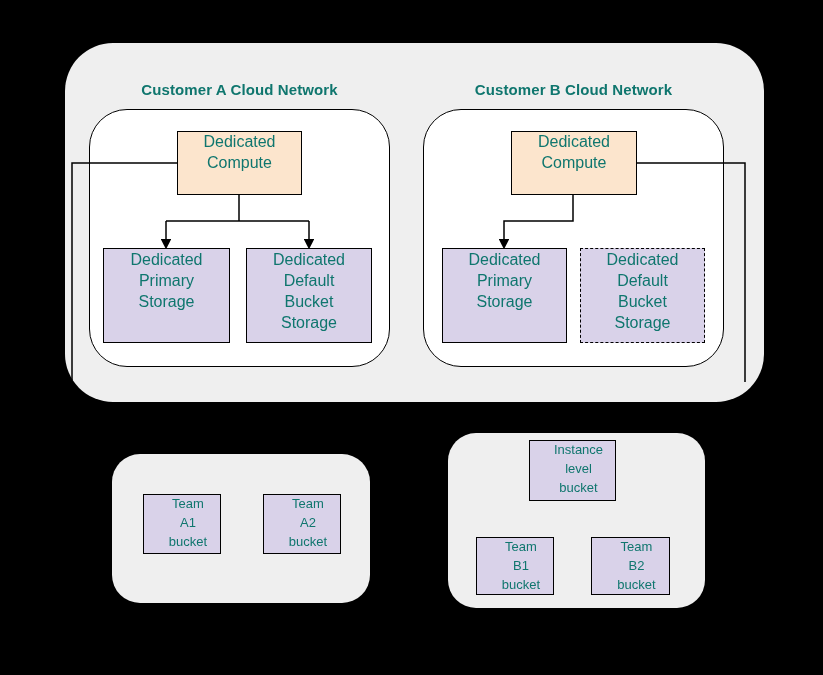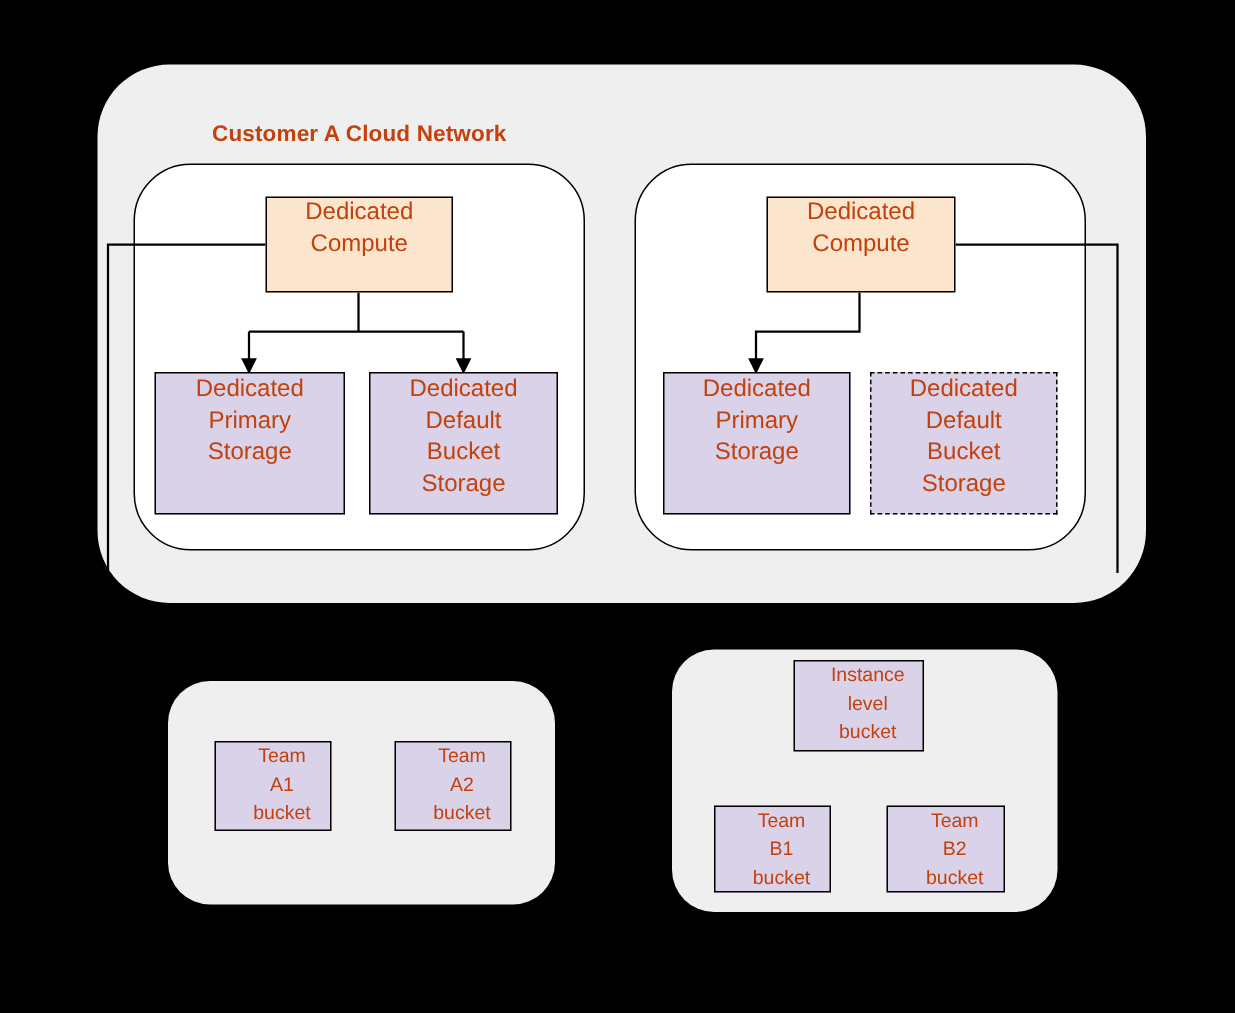--- a/index.html
+++ b/index.html
@@ -1,18 +1,18 @@
 <!DOCTYPE html>
 <html><head>
 <meta charset="utf-8">
 <style>
   html,body{margin:0;padding:0;background:#000;}
   .canvas{
     position:relative;width:823px;height:675px;background:#000000;
-    font-family:"Liberation Sans", sans-serif;color:#c2410c;overflow:hidden;
+    font-family:"Liberation Sans", sans-serif;color:#0f766e;overflow:hidden;
   }
   
   .outer-container{
     position:absolute;left:65px;top:43px;width:699px;height:359px;
     background:#efefef;border-radius:48px;
     box-shadow:3px 3px 5px rgba(0,0,0,0.45);
   }
   .net-header{
     position:absolute;top:80px;width:301px;height:20px;
     font-size:15px;font-weight:bold;text-align:center;line-height:20px;
@@ -60,20 +60,21 @@
   .bucketB2{left:591px;top:537px;width:79px;height:58px;}
 </style>
 </head>
 <body>
 
 <div class="canvas">
 
   <div class="outer-container"></div>
 
   <div class="net-header headerA">Customer A Cloud Network</div>
+  <div class="net-header headerB">Customer B Cloud Network</div>
 
   <div class="network networkA"></div>
   <div class="network networkB"></div>
 
   <svg class="connectors" viewBox="0 0 823 675" xmlns="http://www.w3.org/2000/svg">
     <defs>
       <marker id="arrow" viewBox="0 0 10 10" refX="2" refY="5" markerWidth="7" markerHeight="7" orient="auto">
         <path d="M0,0 L10,5 L0,10 z" fill="#000"></path>
       </marker>
     </defs>

